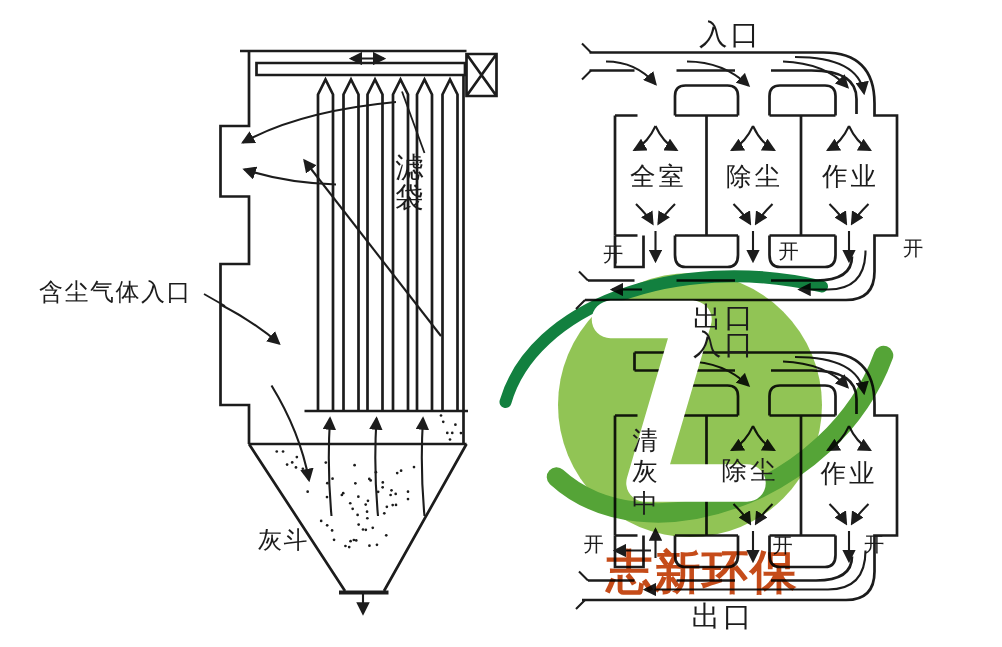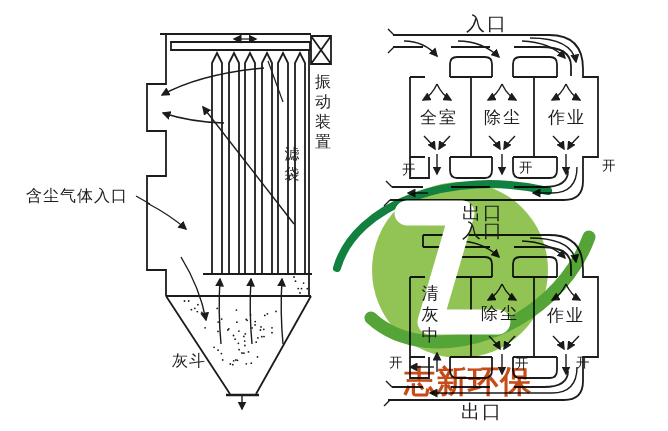--- a/index.html
+++ b/index.html
@@ -217,22 +217,21 @@
     <circle cx="460" cy="270" r="88" fill="#8cc24e" opacity="0.96"></circle>
     <path d="M337,268 C355,205 450,168 548,191" stroke="#12803f" stroke-width="8" fill="none" stroke-linecap="round"></path>
     <path d="M371,318 C430,372 555,330 589,237" stroke="#55a437" stroke-width="13" fill="none" stroke-linecap="round"></path>
   </svg>
   <svg id="wm-z" class="wm-layer" width="668" height="431" viewBox="0 0 668 431">
     <path d="M407,213 L462,213 L430,322 L498,322" stroke="#ffffff" stroke-width="25" fill="none" stroke-linecap="round" stroke-linejoin="round"></path>
   </svg>
   <div id="wm-text" style="color:#c2410c;">志新环保</div>
 
   <div class="lbl" style="left:26px; top:187px;font-family:Liberation Serif, serif;">含尘气体入口</div>
-  <div class="lbl v" style="left:281px; top:103px; font-size:15px;margin-top:41px;">滤袋</div>
-  <div class="lbl v" style="left:312px; top:72px;">振动装置</div>
+  <div class="lbl v" style="left:262px; top:103px; font-size:19px;">滤袋</div>
   <div class="lbl" style="left:172px; top:352px;">灰斗</div>
 
   <div class="lbl mid" style="left:466px; top:14px;">入口</div>
   <div class="lbl ch" style="left:420px; top:109px;">全室</div>
   <div class="lbl ch" style="left:484px; top:109px;">除尘</div>
   <div class="lbl ch" style="left:548px; top:109px;">作业</div>
   <div class="lbl small" style="left:402px; top:163px;">开</div>
   <div class="lbl small" style="left:519px; top:161px;">开</div>
   <div class="lbl small" style="left:602px; top:159px;">开</div>
   <div class="lbl mid" style="left:462px; top:203px;">出口</div>

